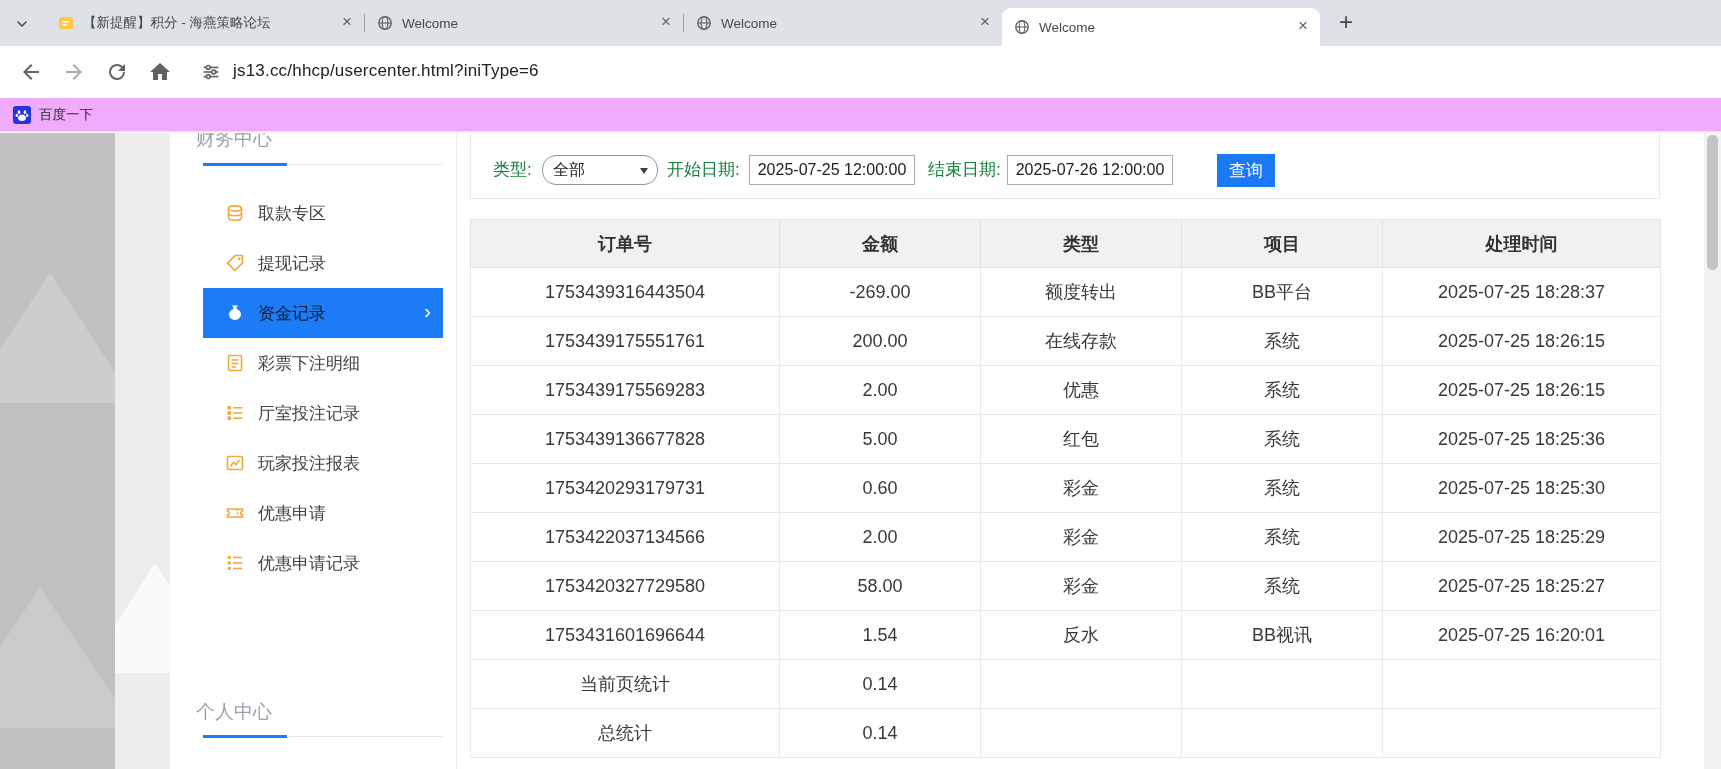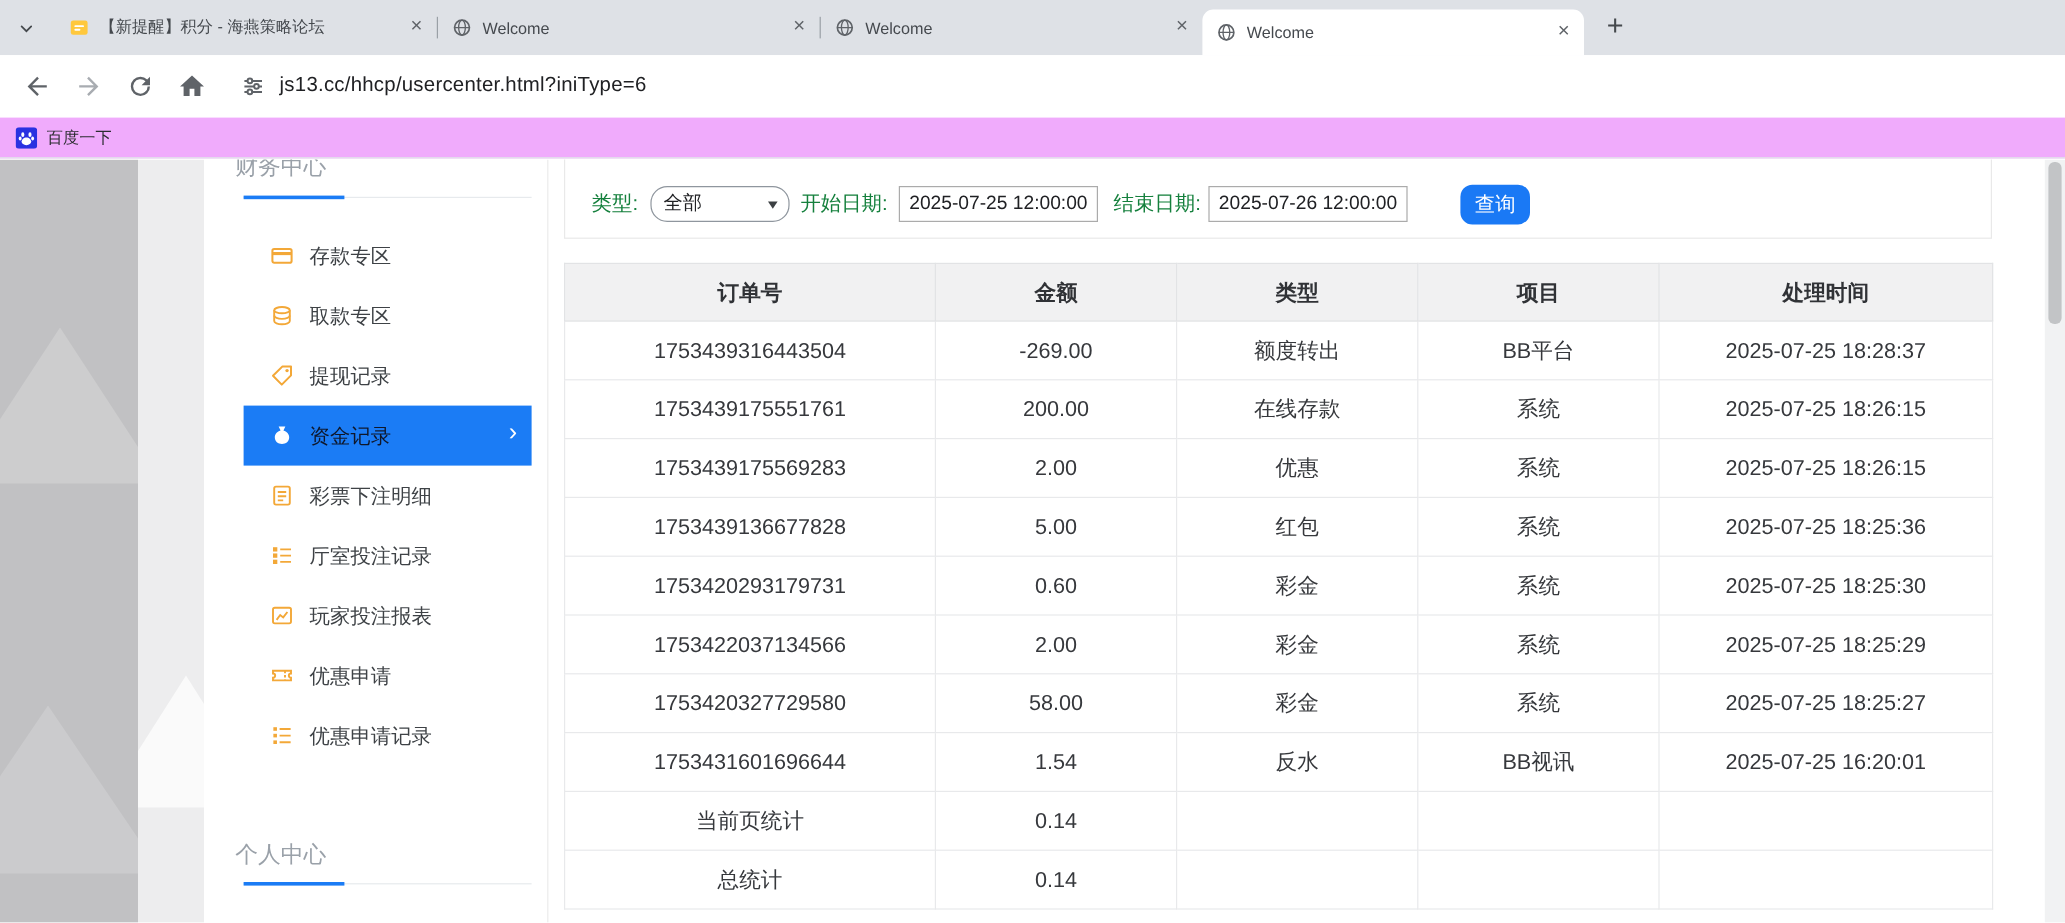--- a/index.html
+++ b/index.html
@@ -65,21 +65,21 @@
   .f-end-label { left:457px; }
   .f-select { position:absolute; left:71px; top:33px; width:116px; height:30px; border:1px solid #8f969e; border-radius:14px;
               background:#fff; font-size:16px; color:#202124; line-height:28px; padding-left:10px; cursor:pointer; }
   .sel-arrow { position:absolute; right:9px; top:12px; width:0; height:0;
                border-left:4.5px solid transparent; border-right:4.5px solid transparent; border-top:6px solid #3c4043; }
   .f-input { position:absolute; top:33px; width:166px; height:30px; border:1px solid #ababab; font-size:16px; color:#202124;
              text-align:center; background:#fff; font-family:inherit; }
   .f-input1 { left:278px; }
   .f-input2 { left:536px; }
   .f-search-btn { position:absolute; left:746px; top:32px; width:58px; height:33px; background:#1a79f5; color:#fff;
-                  border:none; border-radius:10px; font-size:17px; font-family:Liberation Mono, monospace; cursor:pointer; }
+                  border:none; border-radius:0; font-size:17px; font-family:Liberation Mono, monospace; cursor:pointer; }
 
   
   .data-table { position:absolute; left:470px; top:86px; width:1190px; border-collapse:collapse; table-layout:fixed; background:#fff; }
   .data-table th { height:48px; background:#f1f1f2; border:1px solid #e2e3e5; font-size:18px; font-weight:bold; color:#303236; text-align:center; }
   .data-table td { height:49px; border:1px solid #e8e9eb; font-size:18px; color:#36383c; text-align:center; white-space:nowrap; }
 
   
   .scrollbar { position:absolute; right:0; top:0; width:17px; height:100%; background:#f1f2f3; }
   .scroll-thumb { position:absolute; left:3px; top:2px; width:11px; height:135px; background:#c2c4c6; border-radius:5px; }
 </style>
@@ -203,27 +203,20 @@
     </div>
 
     <div class="sidebar">
       <div class="sec-title sec-top">财务中心</div>
       <div class="rule rule-top">
           <div class="blue"></div>
         </div>
 
       <div class="menu">
         <div class="menu-item">
-          <svg class="mi-icon" viewBox="0 0 20 20" fill="none" stroke="#f3a838" stroke-width="1.7">
-              <rect x="2" y="4.5" width="16" height="11.5" rx="1.5"></rect>
-              <rect x="2" y="7" width="16" height="2.6" fill="#f3a838" stroke="none"></rect>
-            </svg>
-          <span class="mi-label">存款专区</span>
-        </div>
-        <div class="menu-item">
           <svg class="mi-icon" viewBox="0 0 20 20" fill="none" stroke="#f3a838" stroke-width="1.6">
               <ellipse cx="10" cy="5.5" rx="6.5" ry="2.6"></ellipse>
               <path d="M3.5 5.5v4.5c0 1.5 2.9 2.7 6.5 2.7s6.5-1.2 6.5-2.7V5.5"></path>
               <path d="M3.5 10v4.5c0 1.5 2.9 2.7 6.5 2.7s6.5-1.2 6.5-2.7V10"></path>
             </svg>
           <span class="mi-label">取款专区</span>
         </div>
         <div class="menu-item">
           <svg class="mi-icon" viewBox="0 0 20 20" fill="none" stroke="#f3a838" stroke-width="1.7" stroke-linejoin="round">
               <path d="M2.5 10.2L10.2 2.5h7.3v7.3l-7.7 7.7z"></path>

